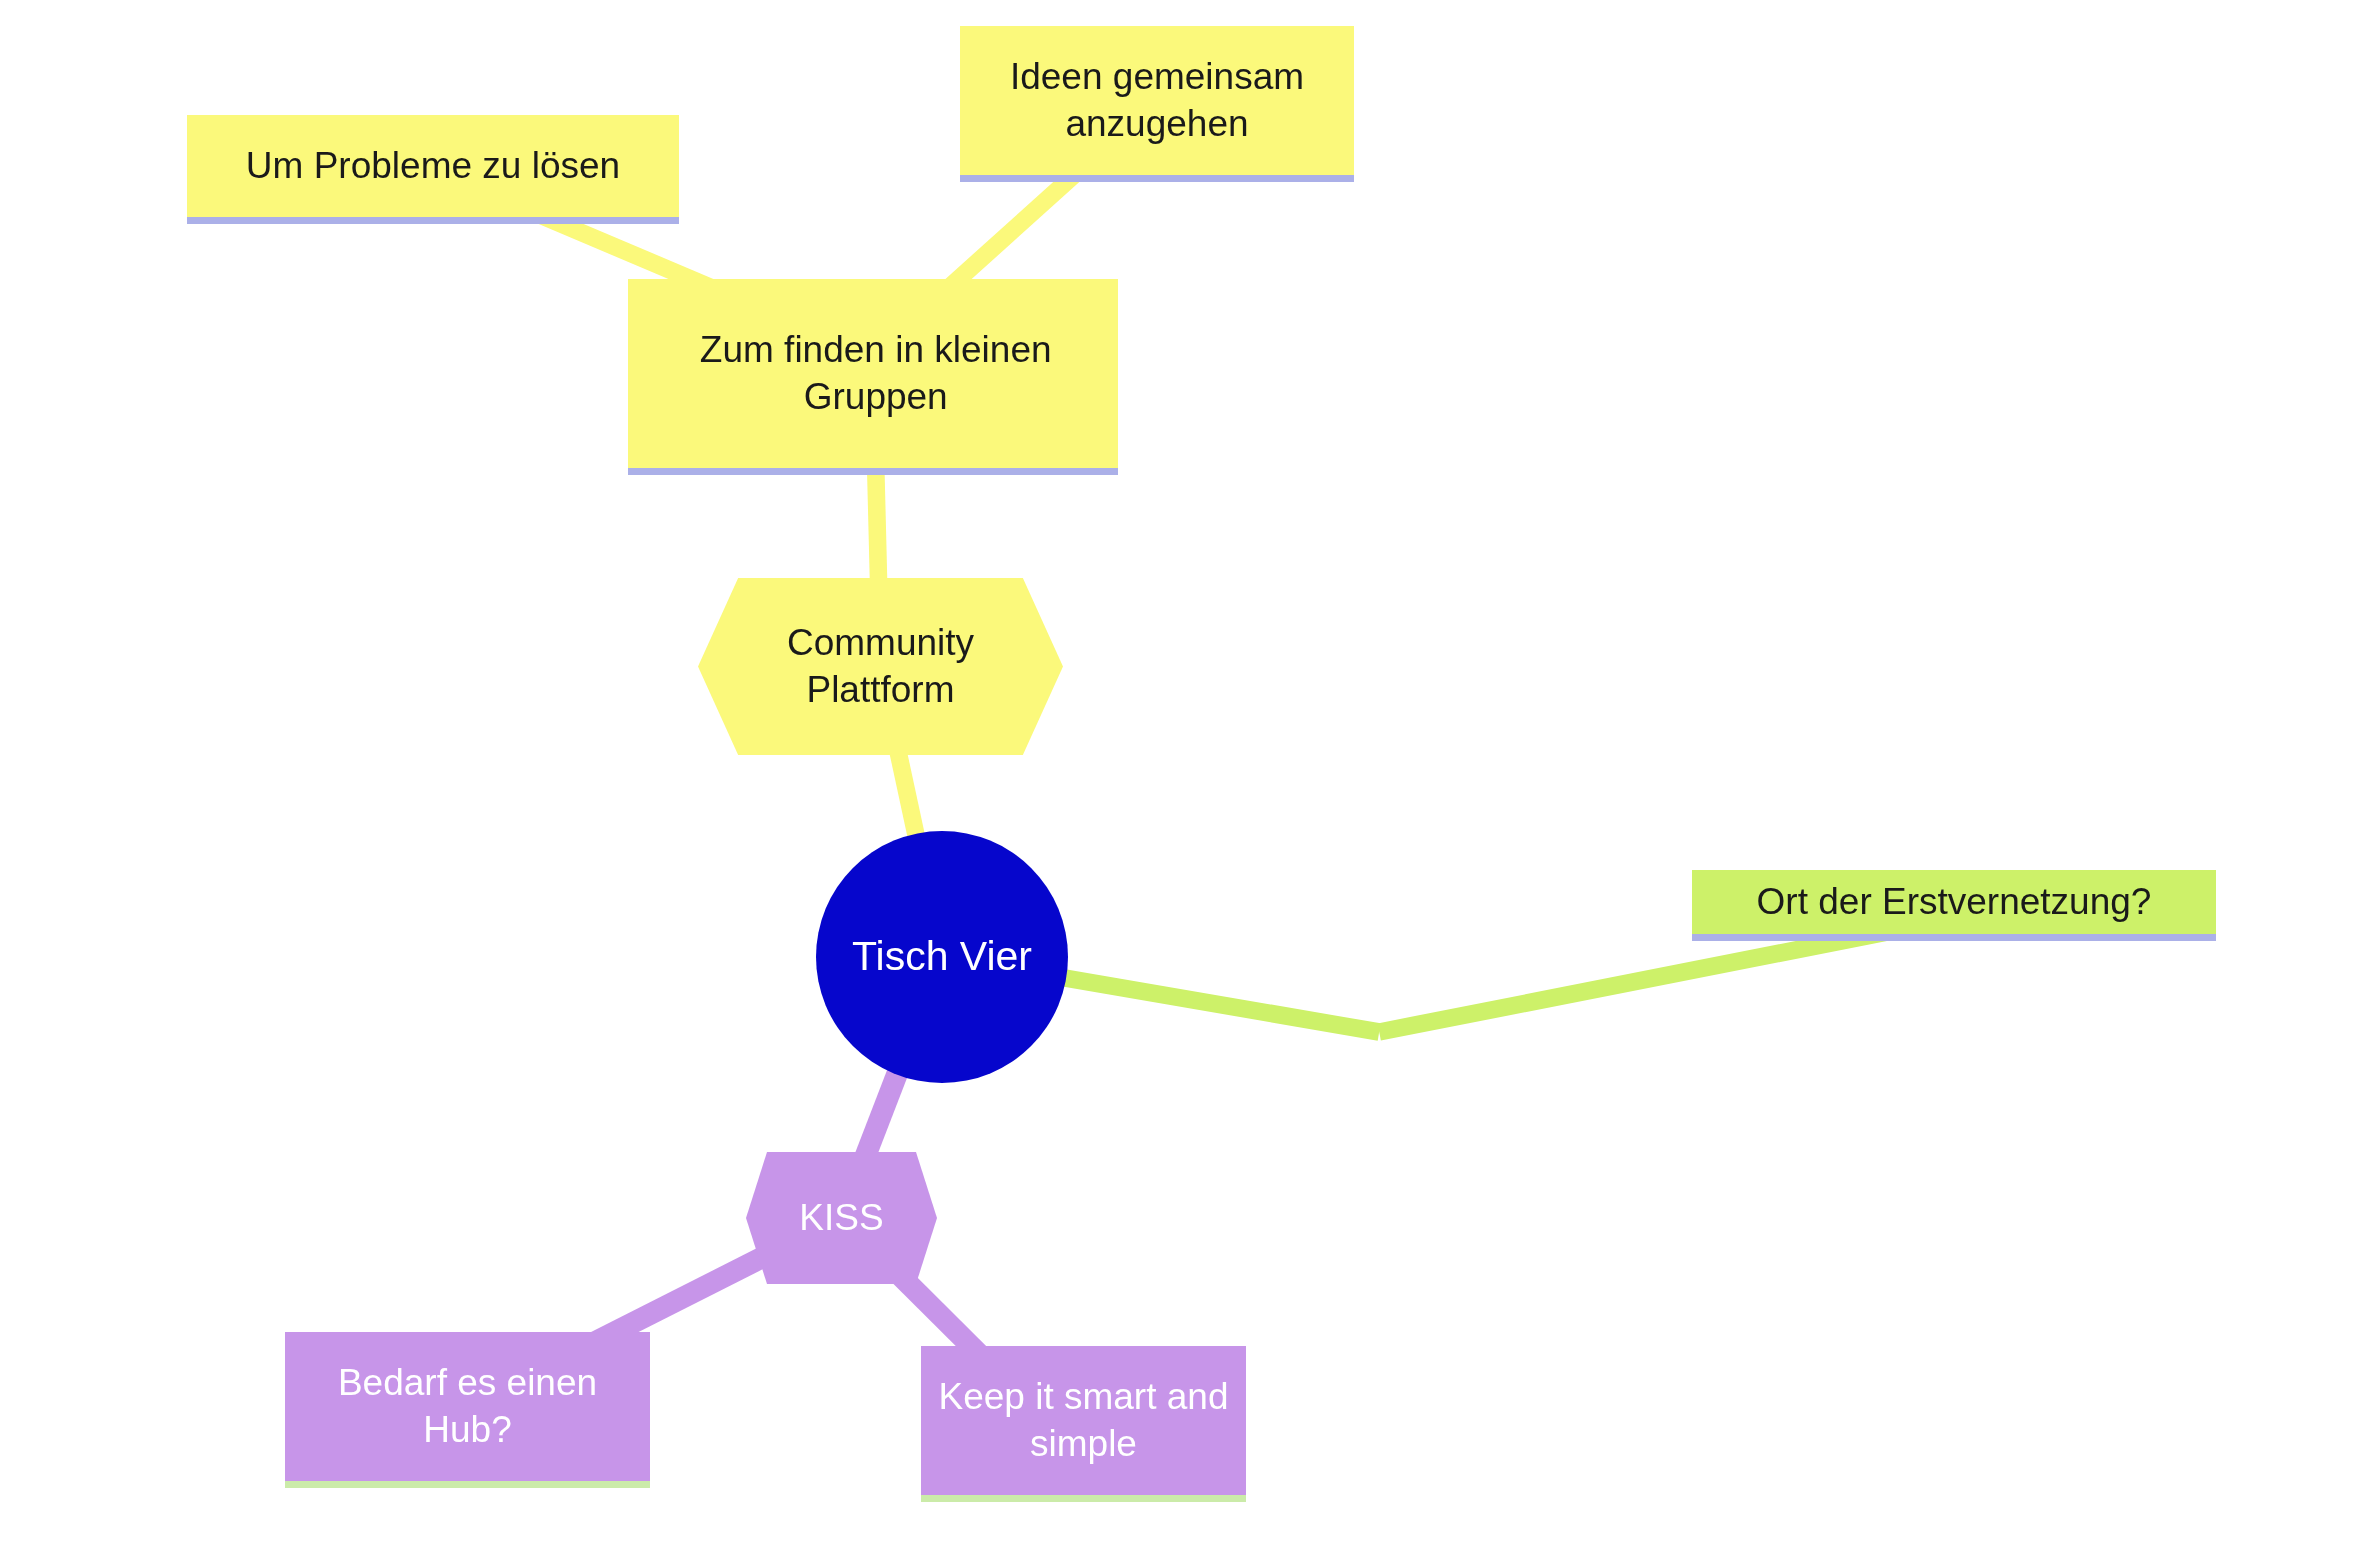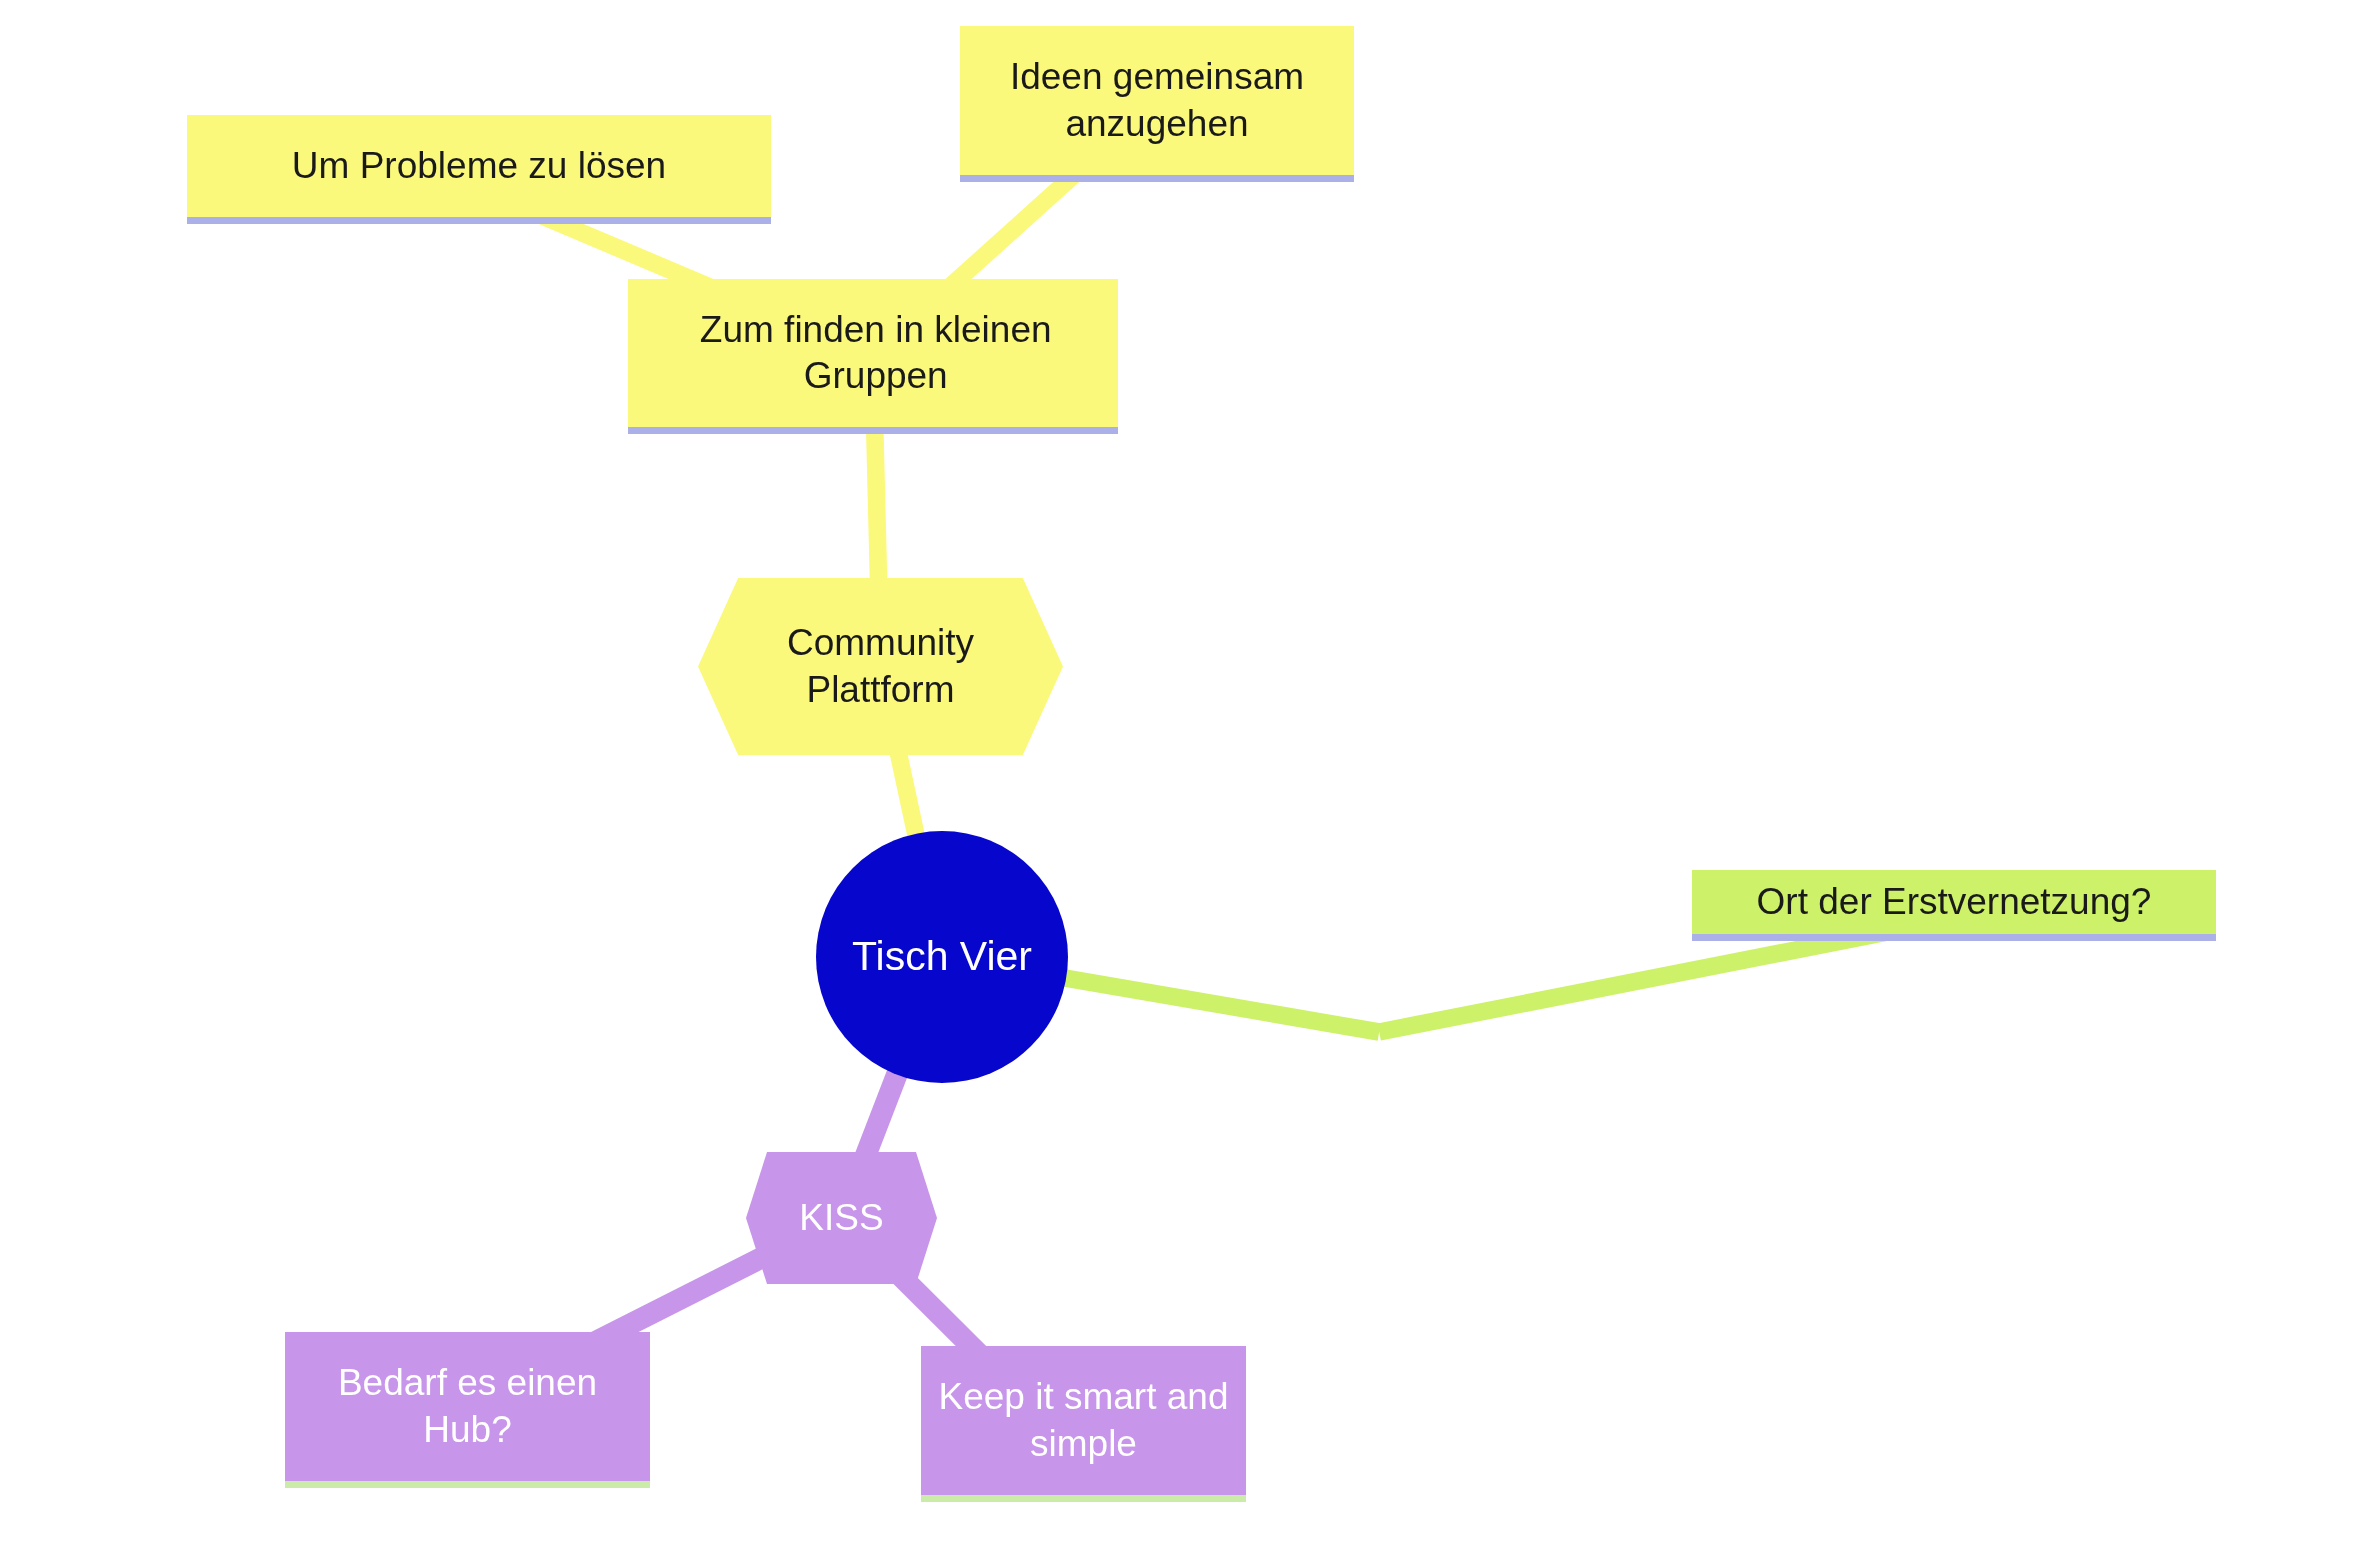--- a/index.html
+++ b/index.html
@@ -44,23 +44,23 @@
 
   
   .root-circle {
     background: var(--root_blue);
     color: var(--text_light);
     border-radius: 50%;
     font-size: 41px;
   }
 
   
-  .n-um     { left: 187px;  top: 115px;  width: 584px; height: 109px; }
+  .n-um     { left: 187px;  top: 115px;  width: 492px; height: 109px; }
   .n-ideen  { left: 960px;  top: 26px;   width: 394px; height: 156px; }
-  .n-zum    { left: 628px;  top: 279px;  width: 490px; height: 155px; padding-left: 20px; }
+  .n-zum    { left: 628px;  top: 279px;  width: 490px; height: 196px; padding-left: 20px; }
   .n-comm   { left: 698px;  top: 578px;  width: 365px; height: 177px; }
   .n-comm .label { max-width: 244px; }
   .n-root   { left: 816px;  top: 831px;  width: 252px; height: 252px; }
   .n-vern   { left: 1209px; top: 965px;  width: 340px; height: 135px; }
   .n-ort    { left: 1692px; top: 870px;  width: 524px; height: 71px; }
   .n-kiss   { left: 746px;  top: 1152px; width: 191px; height: 132px; }
   .n-bedarf { left: 285px;  top: 1332px; width: 365px; height: 156px; }
   .n-keep   { left: 921px;  top: 1346px; width: 325px; height: 156px; }
 </style>
 </head>

